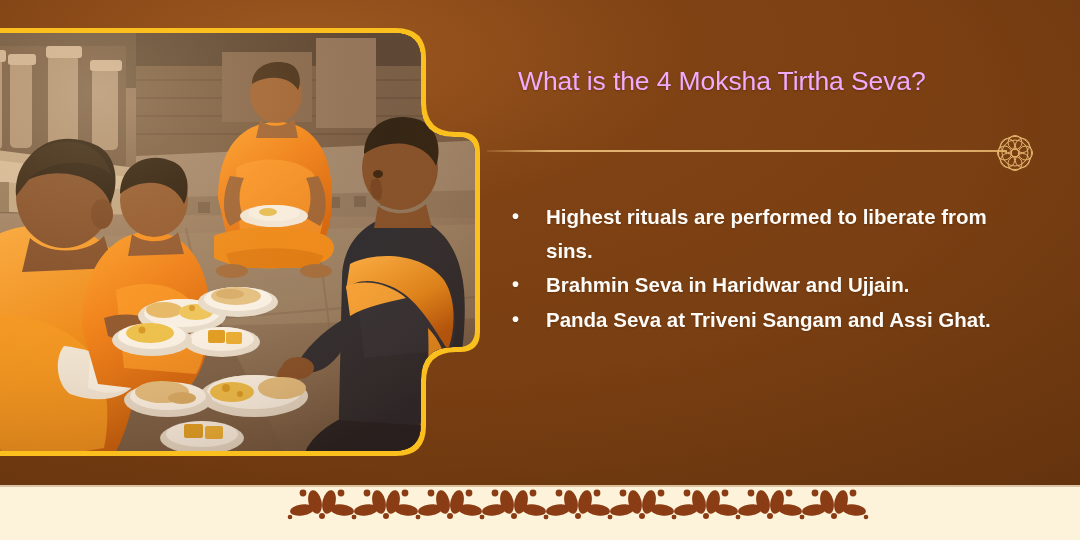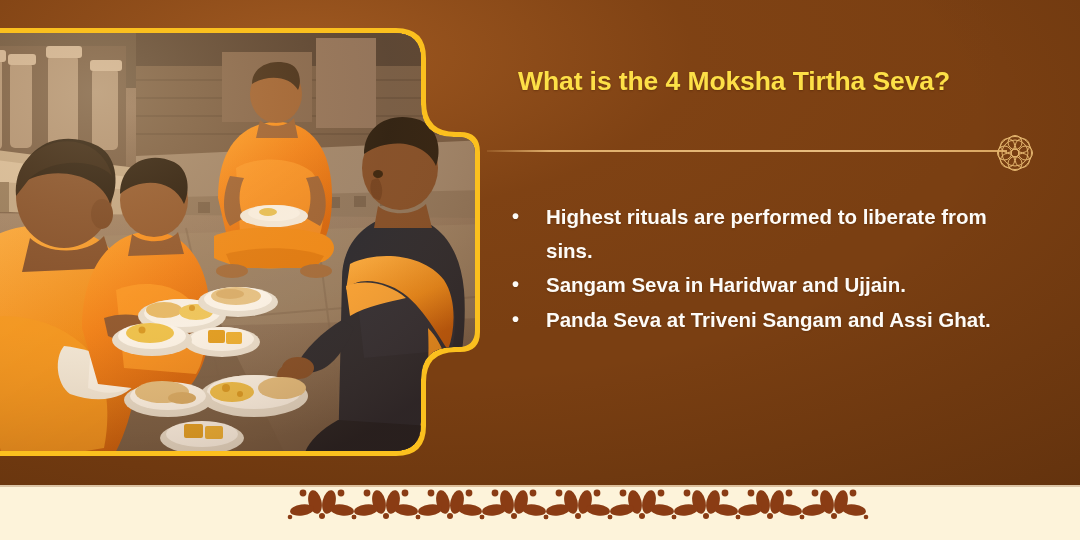--- a/index.html
+++ b/index.html
@@ -31,21 +31,21 @@
   }
 
   
   .card{
     position:absolute;left:-14px;top:28px;width:494px;height:428px;
   }
 
   
   .title{
     position:absolute;left:518px;top:66px;width:520px;
-    font-size:26.5px;font-weight:bold;color:#fde047;
+    font-size:26.5px;font-weight:normal;color:#f0abfc;
     letter-spacing:-.1px;line-height:1.2;
     text-shadow:0 1px 2px rgba(60,25,0,.35);
   }
   .divider{
     position:absolute;left:487px;top:150px;width:520px;height:1.6px;
     background:linear-gradient(90deg,rgba(226,176,104,.15) 0%,#dfae6a 12%,#e8bd80 70%,#d9a55f 100%);
   }
   .mandala{
     position:absolute;left:990px;top:128px;width:50px;height:50px;
   }
@@ -355,21 +355,21 @@
     </svg>
   </div>
 
   <div class="bullets">
     <div class="bullet">
       <span class="dot">•</span>
       <span class="btext">Highest rituals are performed to liberate from sins.</span>
     </div>
     <div class="bullet">
       <span class="dot">•</span>
-      <span class="btext">Sangam Seva in Haridwar and Ujjain.</span>
+      <span class="btext">Brahmin Seva in Haridwar and Ujjain.</span>
     </div>
     <div class="bullet">
       <span class="dot">•</span>
       <span class="btext">Panda Seva at Triveni Sangam and Assi Ghat.</span>
     </div>
   </div>
 
   <div class="footer">
     <div class="footer-strip"></div>
     <div class="ornament">

